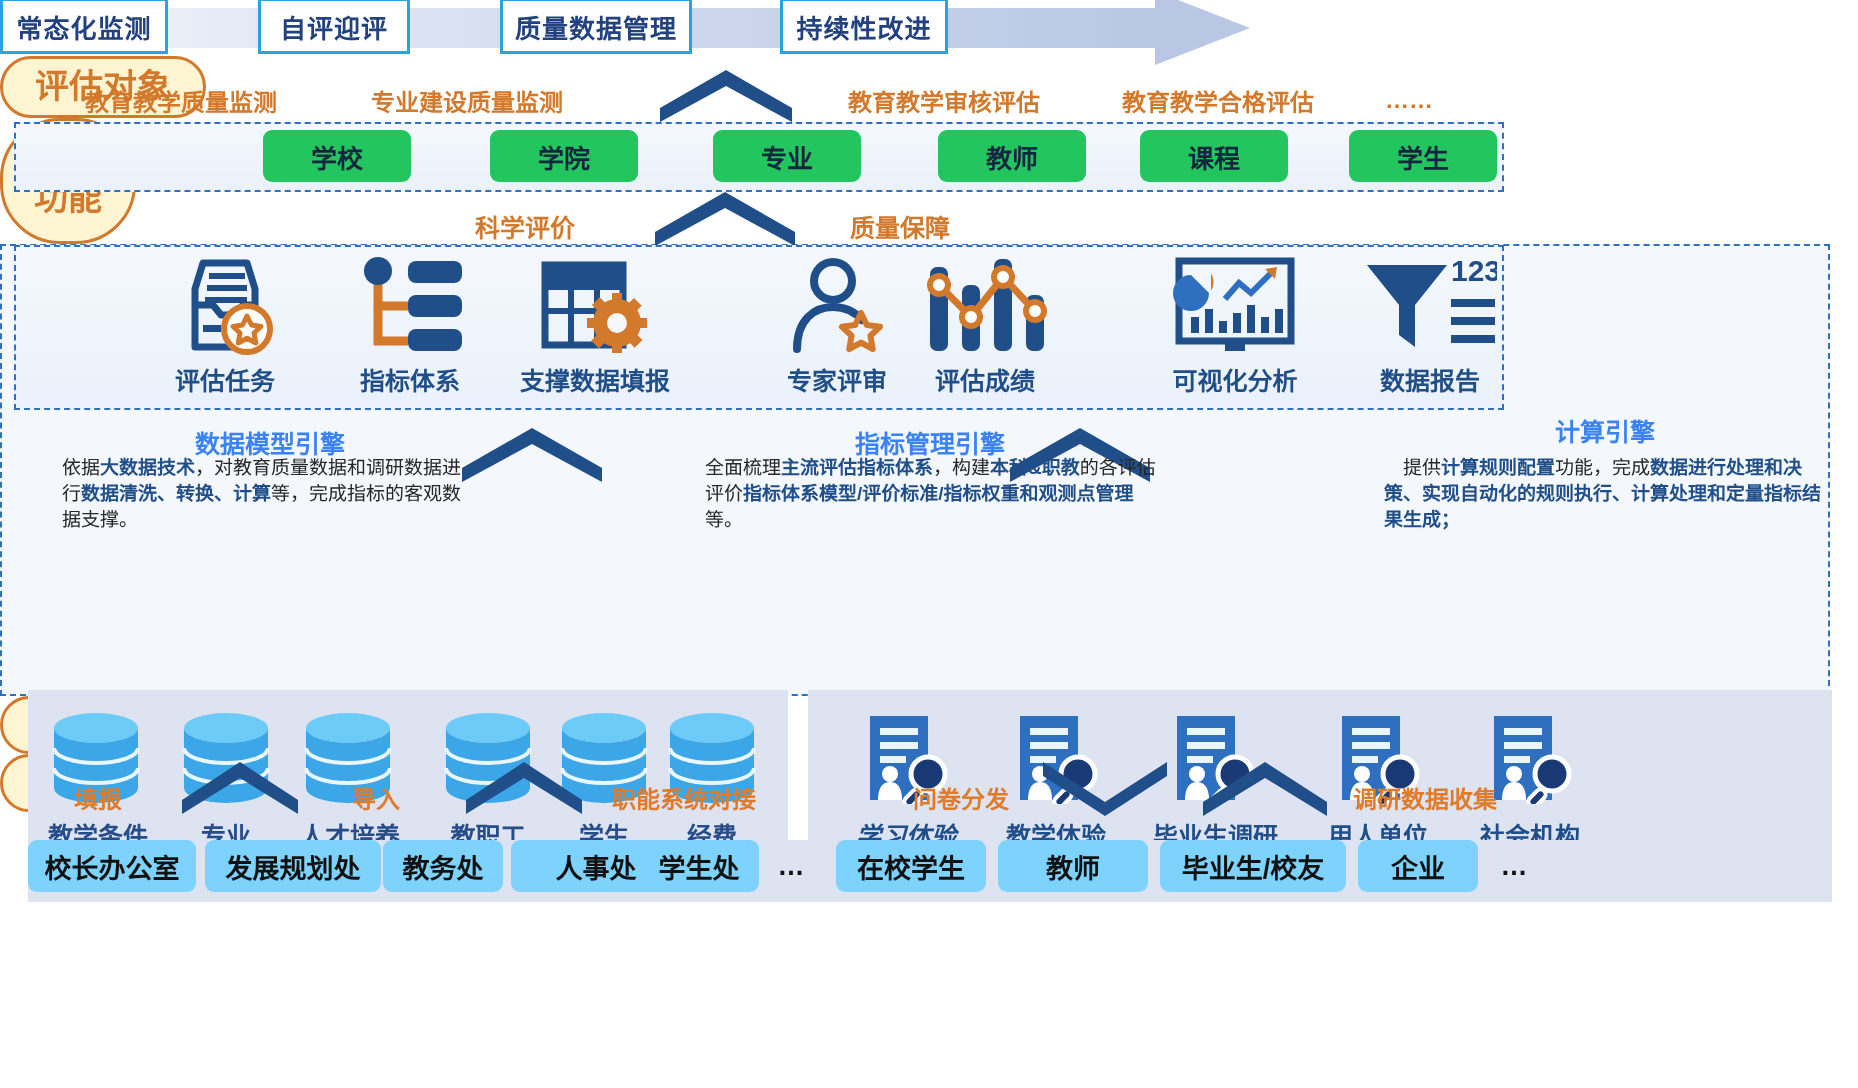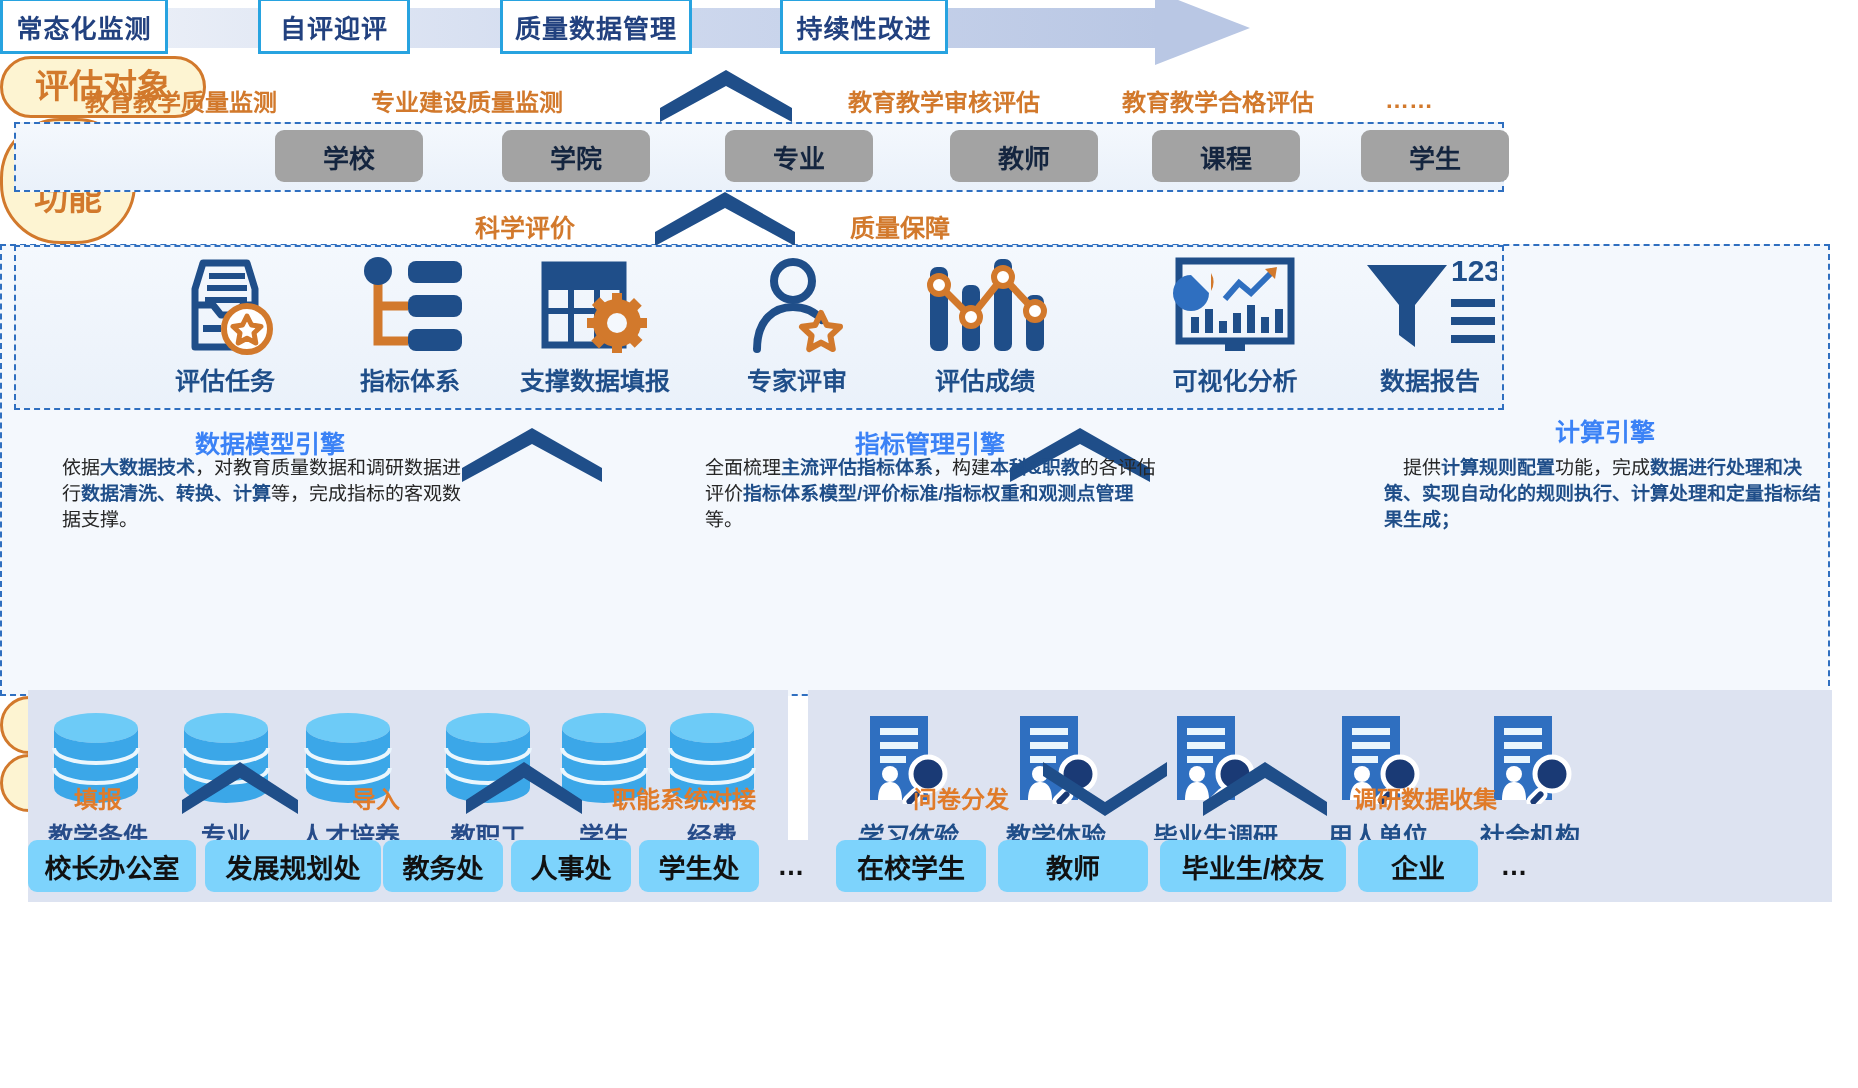--- a/index.html
+++ b/index.html
@@ -42,22 +42,22 @@
 
   
   .dashframe{
     position:absolute;border:2px dashed #2f6fc0;
     background:linear-gradient(180deg,#f4f8fd 0%,#eaf1fa 100%);
     box-sizing:border-box;
   }
 
   .obj-chip{
     position:absolute;height:52px;width:148px;border-radius:9px;
-    background:#a3a3a3;display:flex;align-items:center;justify-content:center;
-    font-size:26px;font-weight:bold;color:#14253f;margin-left:12px;
+    background:#22c55e;display:flex;align-items:center;justify-content:center;
+    font-size:26px;font-weight:bold;color:#14253f;
   }
 
   .func{position:absolute;width:170px;text-align:center;}
   .func .ico{height:100px;display:flex;align-items:flex-end;justify-content:center;}
   .func .lbl{margin-top:6px;font-size:25px;font-weight:bold;color:#1f4e89;white-space:nowrap;}
 
   .engine-title{position:absolute;font-size:25px;font-weight:bold;color:#3b82f6;text-align:center;}
   .engine-body{position:absolute;font-size:19px;line-height:1.38;color:#262626;}
   .engine-body b{color:#1f4e89;}
 
@@ -174,21 +174,21 @@
         <rect x="92" y="45" width="11" height="11" transform="rotate(45 97 50)"></rect>
         <rect x="57" y="80" width="11" height="11" transform="rotate(45 62 85)"></rect>
         <rect x="92" y="80" width="11" height="11" transform="rotate(-45 97 85)"></rect>
       </g>
       <circle cx="80" cy="68" r="10" fill="#f4f8fd"></circle>
     </svg>
   </div>
   <div class="lbl">支撑数据填报</div>
 </div>
 
-<div class="func" style="left:712px;top:255px;text-align:center;">
+<div class="func" style="left:752px;top:255px;text-align:center;">
   <div class="ico">
     <svg width="104" height="100" viewBox="0 0 104 100">
       <circle cx="48" cy="26" r="19" fill="none" stroke="#1f4e89" stroke-width="8"></circle>
       <path d="M12 94 C12 64 30 52 48 52 C60 52 70 57 77 65" fill="none" stroke="#1f4e89" stroke-width="8" stroke-linecap="round"></path>
       <path d="M76 58 L81.8 70 L95 71.8 L85.4 80.8 L87.8 94 L76 87.6 L64.2 94 L66.6 80.8 L57 71.8 L70.2 70 Z" fill="none" stroke="#d2792c" stroke-width="6" stroke-linejoin="round"></path>
     </svg>
   </div>
   <div class="lbl">专家评审</div>
 </div>
 
@@ -341,21 +341,21 @@
       <path d="M58 0 L116 38 L116 52 L58 16 L0 52 L0 38 Z" fill="#1f4e89"></path>
     </svg>
 </div>
 
 <div class="deptrow" style="left:28px;top:840px;width:790px;">
   <div class="panel" style="left:0;top:0;width:790px;height:62px;"></div>
 </div>
 <div class="dept" style="left:28px;top:840px;width:168px;">校长办公室</div>
 <div class="dept" style="left:205px;top:840px;width:176px;">发展规划处</div>
 <div class="dept" style="left:383px;top:840px;width:120px;">教务处</div>
-<div class="dept" style="left:511px;top:840px;width:120px;">人事处</div>
+<div class="dept" style="left:511px;top:840px;width:120px;padding-left:25px;">人事处</div>
 <div class="dept" style="left:639px;top:840px;width:120px;">学生处</div>
 <div class="dept" style="left:767px;top:840px;width:48px;background:transparent;">…</div>
 
 <div class="panel" style="left:808px;top:690px;width:1024px;height:160px;"></div>
 <div class="pill" style="left:840px;top:640px;width:330px;height:52px;font-size:33px;">
   <span>调研数据管理</span>
 </div>
 
 <div class="srv" style="left:846px;top:712px;font-style:italic;">
   <svg width="120" height="92" viewBox="0 0 120 92">

